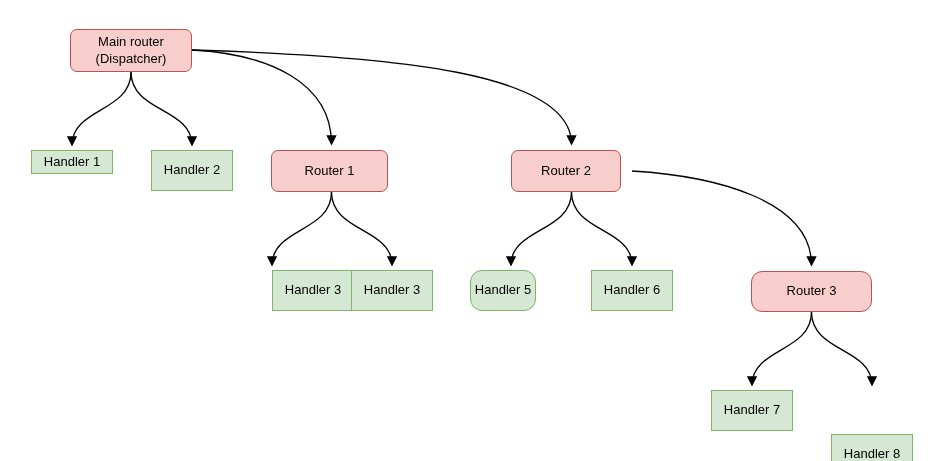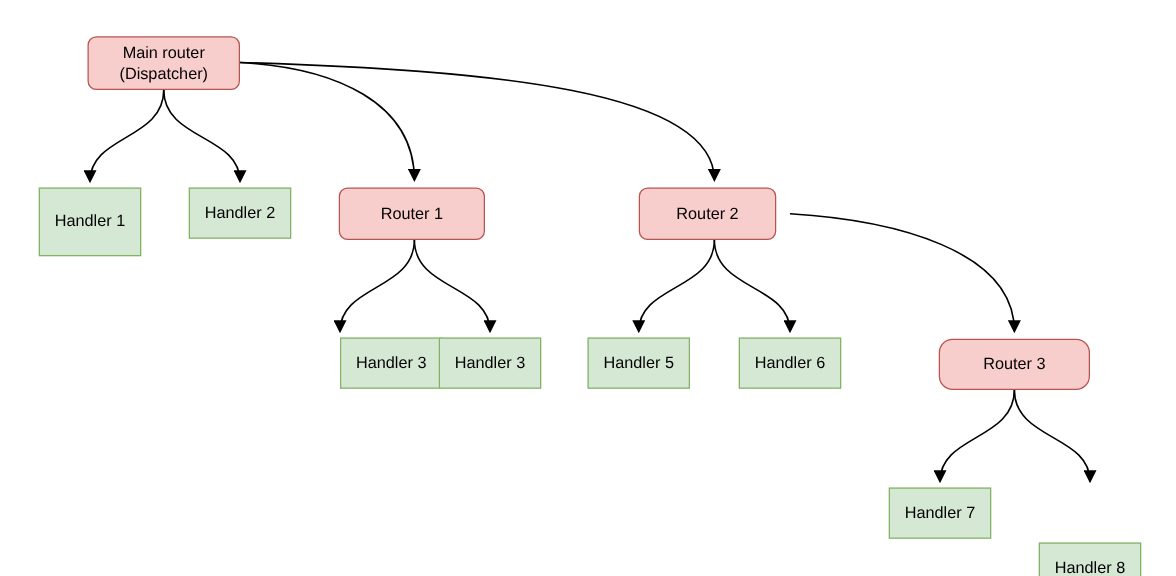--- a/index.html
+++ b/index.html
@@ -74,33 +74,33 @@
     <path class="edge" marker-end="url(#arrow)" d="M 571.5 192 C 571.5 232, 511 228, 511 265"></path>
     <path class="edge" marker-end="url(#arrow)" d="M 571.5 192 C 571.5 232, 632 228, 632 265"></path>
     <path class="edge" marker-end="url(#arrow)" d="M 632 171 C 715 176, 811.5 200, 811.5 265"></path>
     <path class="edge" marker-end="url(#arrow)" d="M 811.5 312 C 811.5 352, 752 348, 752 385"></path>
     <path class="edge" marker-end="url(#arrow)" d="M 811.5 312 C 811.5 352, 872 348, 872 385"></path>
   </svg>
 
   <div class="node router" style="left:70px;  top:29px;  width:122px; height:43px;">Main router
 (Dispatcher)</div>
 
-  <div class="node handler" style="left:31px;  top:150px; width:82px;  height:55px;">Handler 1</div>
+  <div class="node handler" style="left:31px;  top:150px; width:82px;  height:24px;">Handler 1</div>
 
   <div class="node handler" style="left:151px; top:150px; width:82px;  height:41px;">Handler 2</div>
 
   <div class="node router" style="left:271px; top:150px; width:117px; height:42px;">Router 1</div>
 
   <div class="node router" style="left:511px; top:150px; width:110px; height:42px;">Router 2</div>
 
   <div class="node handler" style="left:231px; top:270px; width:82px;  height:41px;margin-left:41px;">Handler 3</div>
 
   <div class="node handler" style="left:351px; top:270px; width:82px;  height:41px;">Handler 3</div>
 
-  <div class="node handler" style="left:470px; top:270px; width:82px;  height:41px;">Handler 5</div>
+  <div class="node handler" style="left:470px; top:270px; width:66px;  height:41px;border-radius:12px;">Handler 5</div>
 
   <div class="node handler" style="left:591px; top:270px; width:82px;  height:41px;">Handler 6</div>
 
   <div class="node router" style="left:751px; top:271px; width:121px; height:41px;border-radius:11px;">Router 3</div>
 
   <div class="node handler" style="left:711px; top:390px; width:82px;  height:41px;">Handler 7</div>
 
   <div class="node handler" style="left:831px; top:390px; width:82px;  height:41px;margin-top:44px;">Handler 8</div>
 
 </div>

